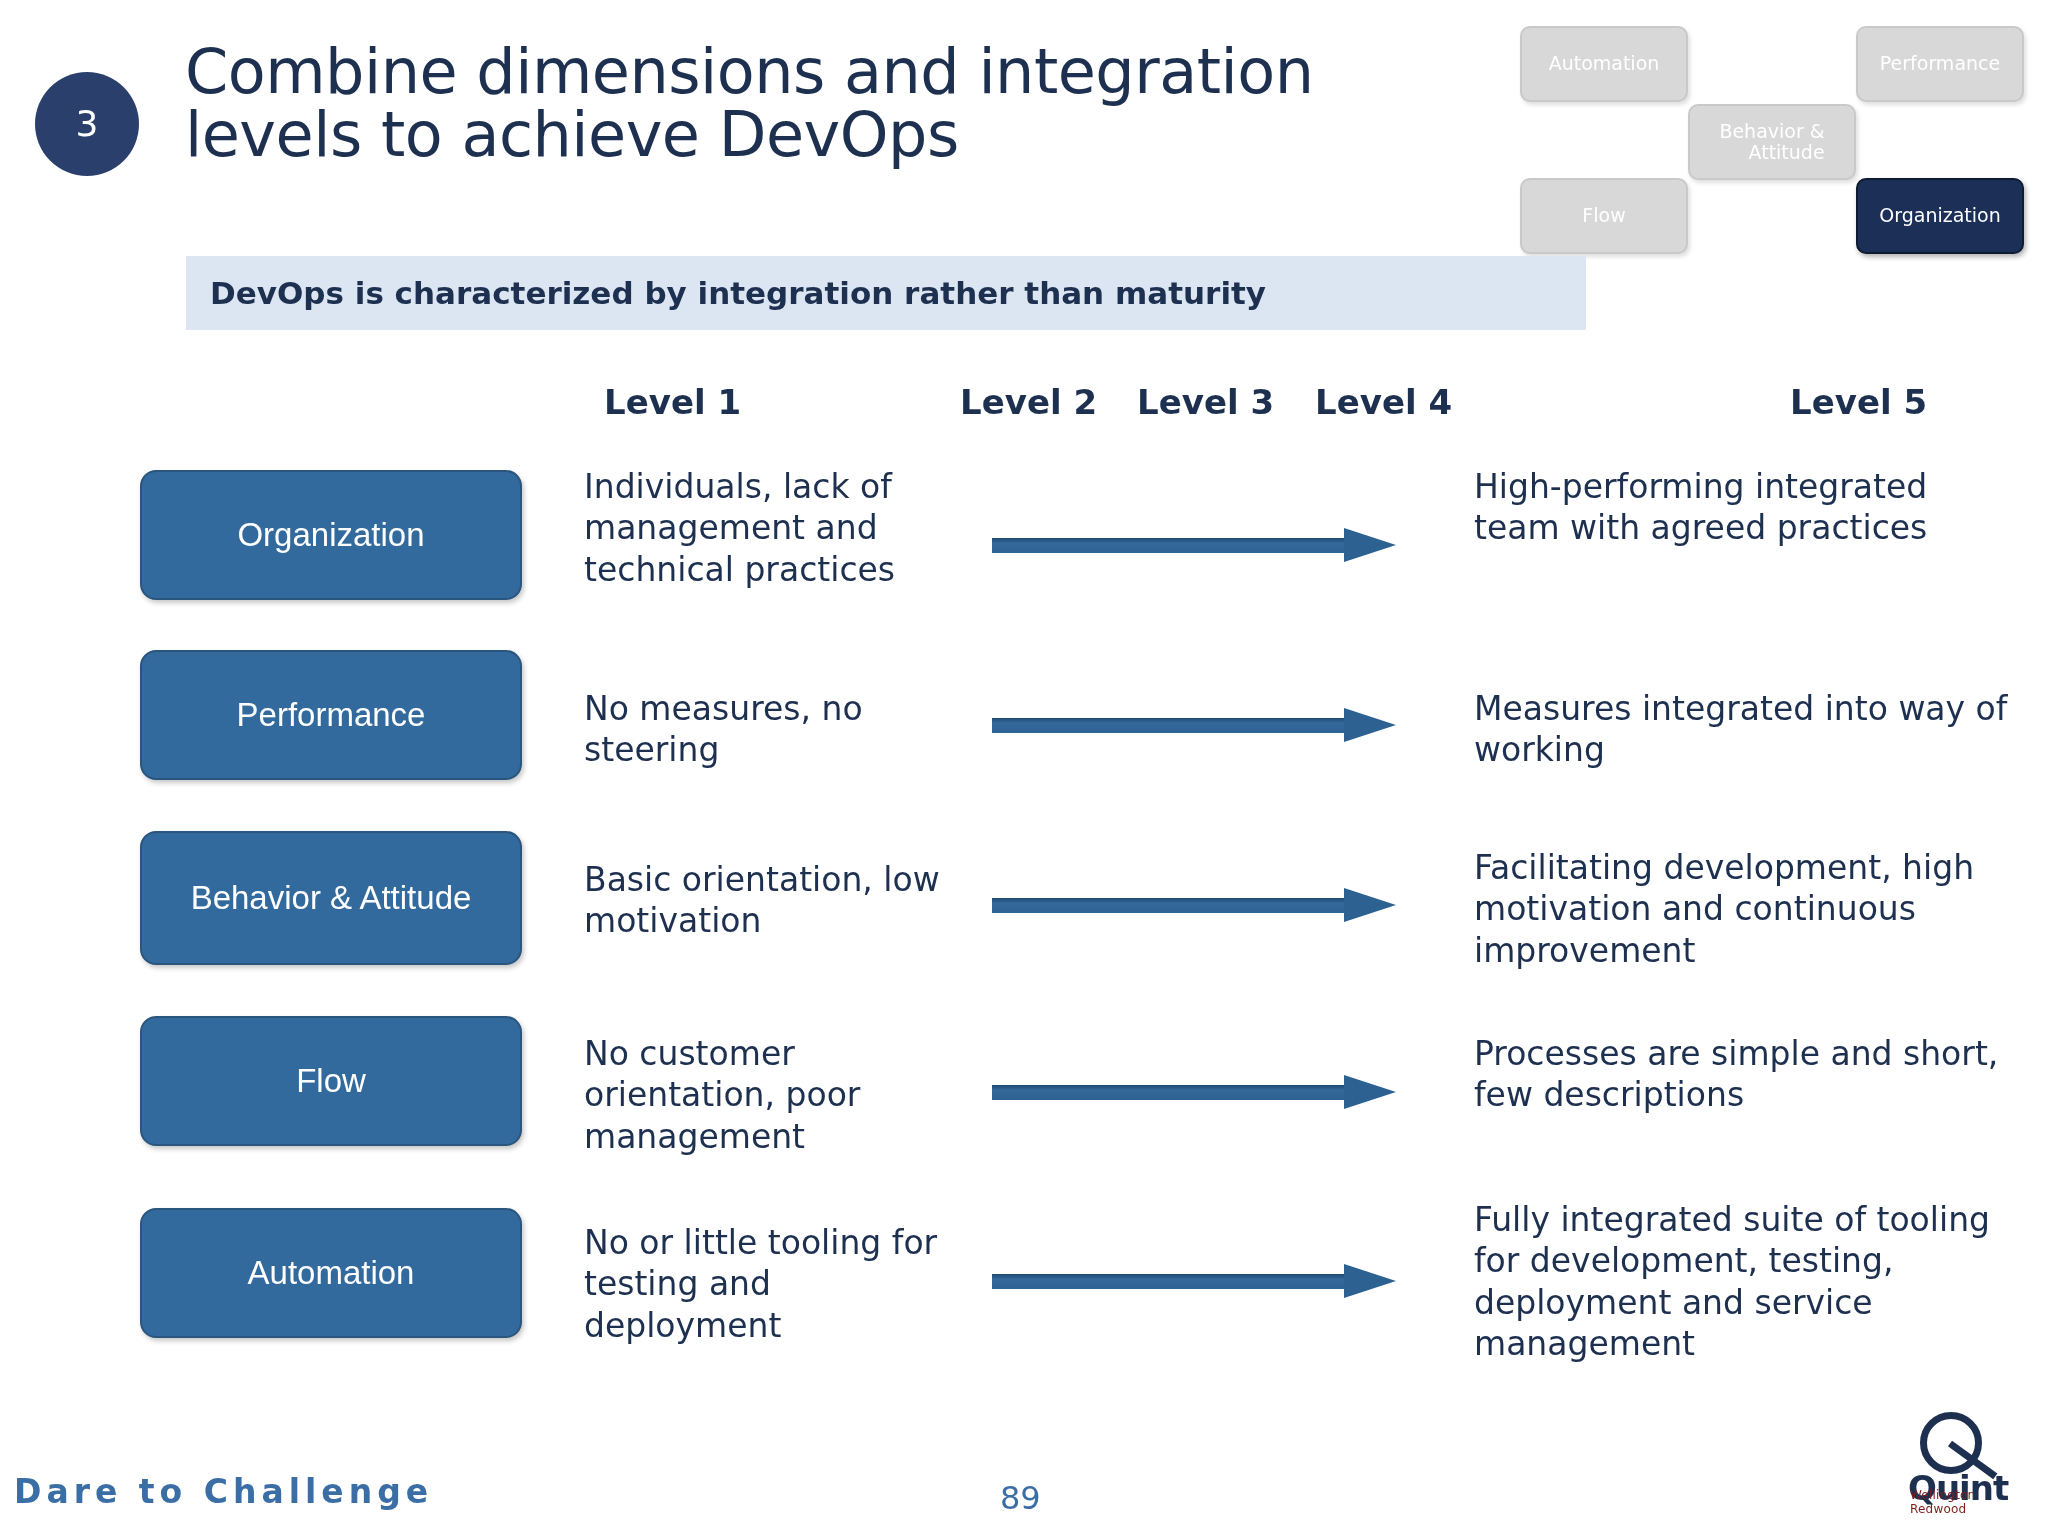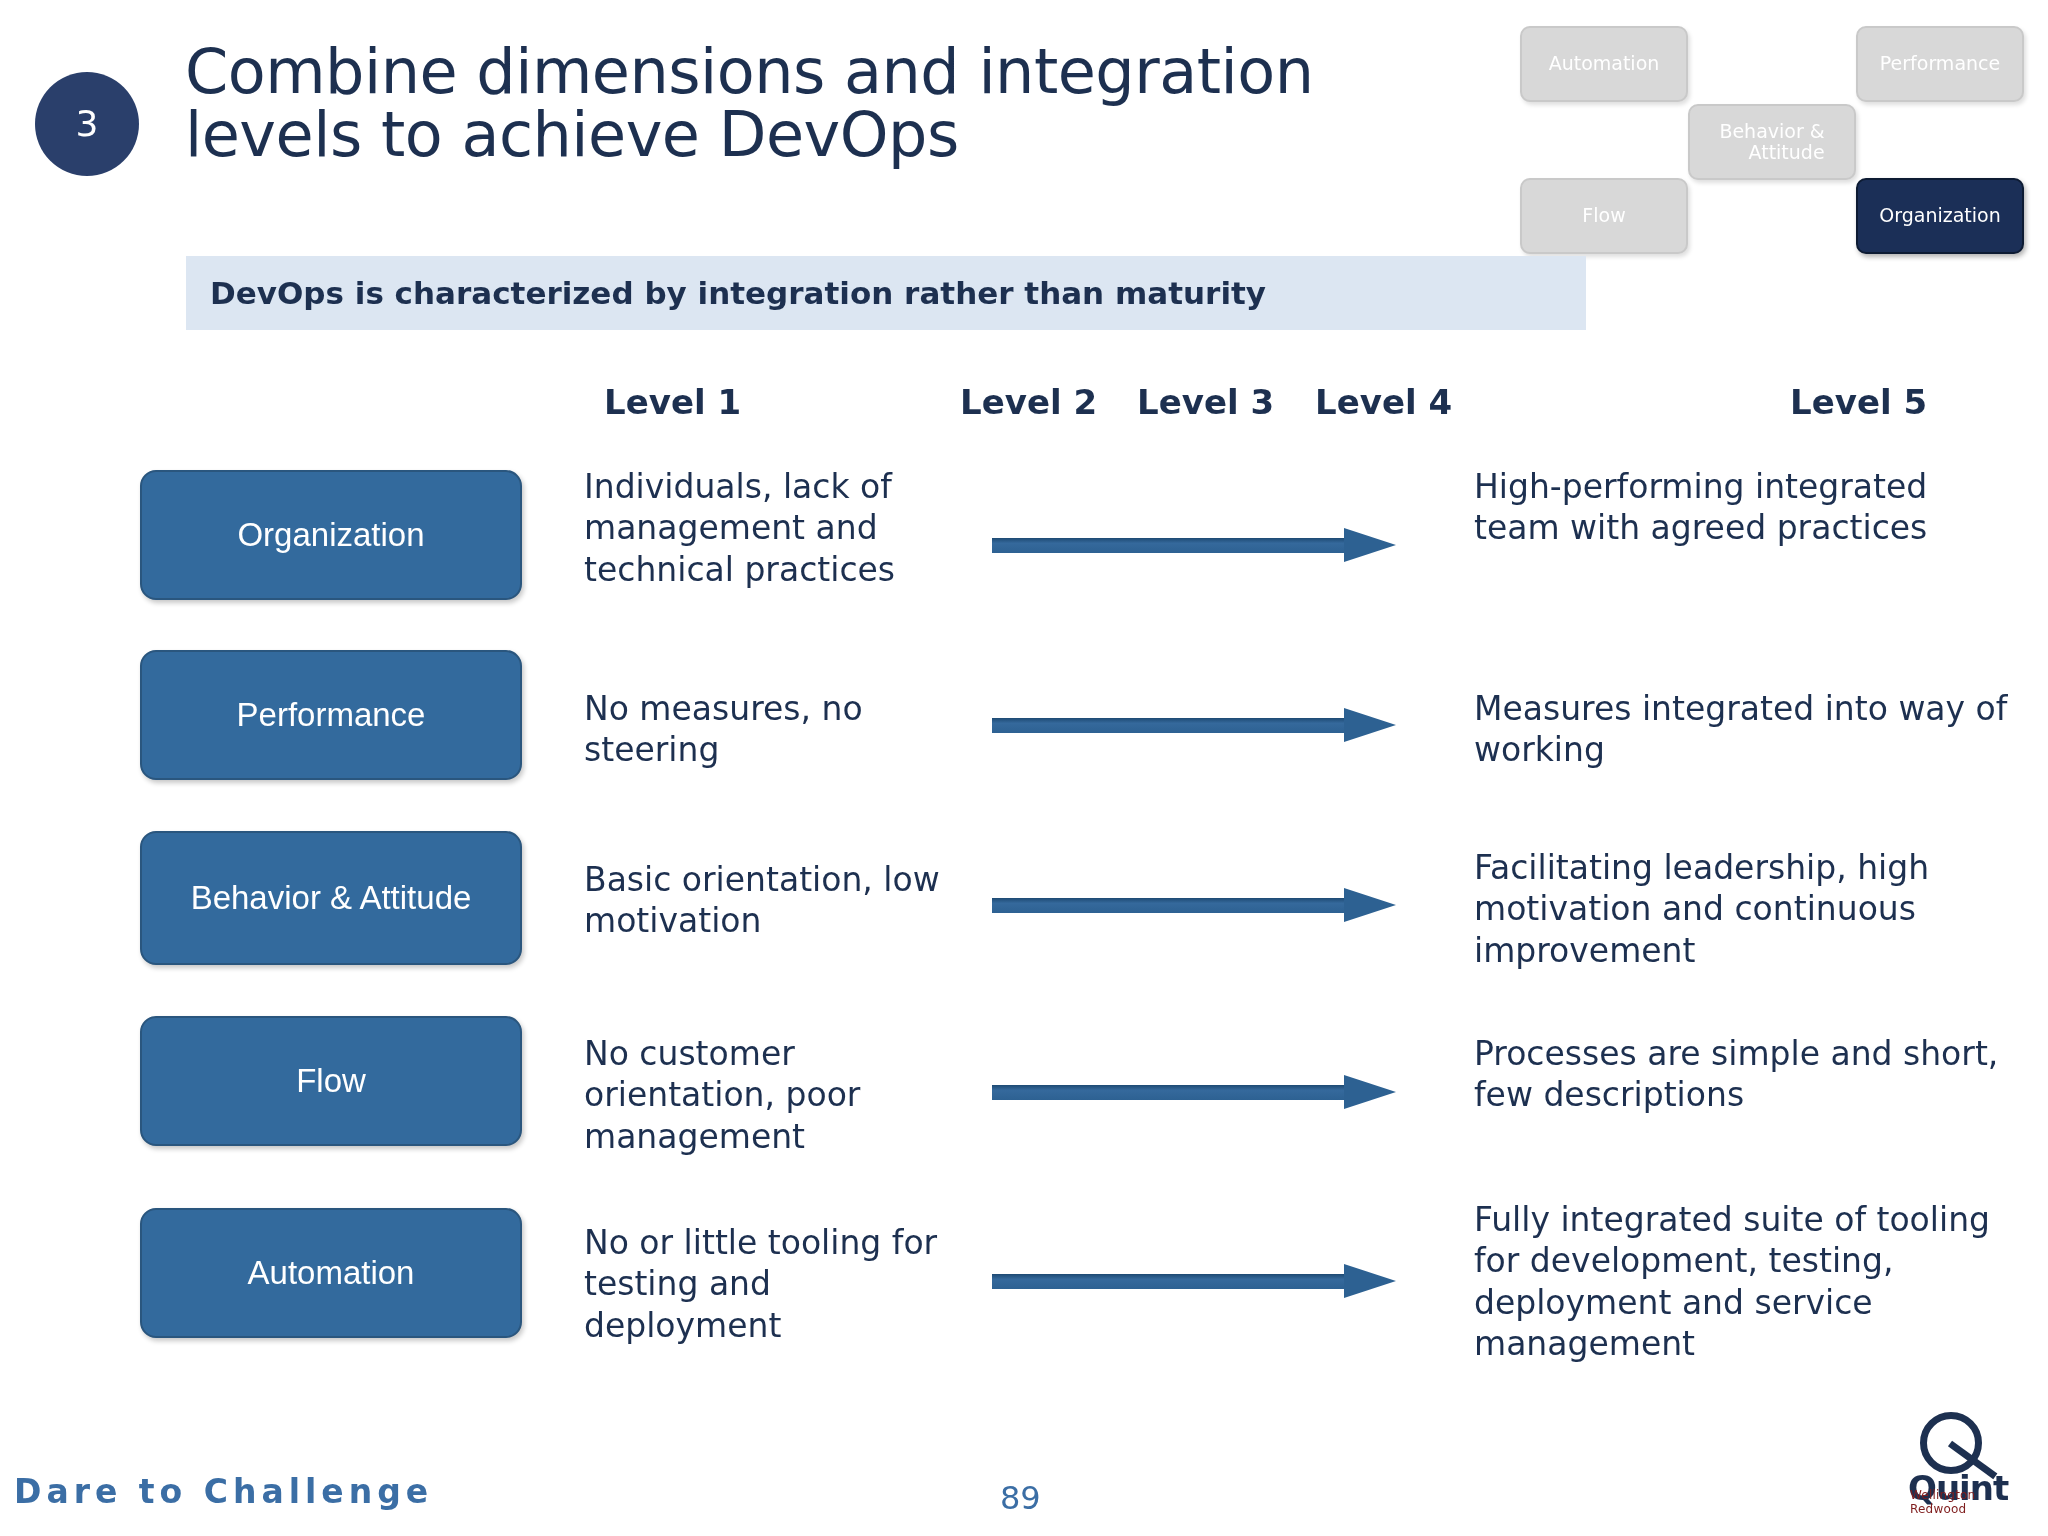--- a/index.html
+++ b/index.html
@@ -318,21 +318,21 @@
   <div class="level5-text" style="top:688px;">Measures integrated into way of working</div>
 
   <div class="dim-box" style="top:831px;height:134px;">
     <span>Behavior &amp; Attitude</span>
   </div>
   <div class="level1-text" style="top:859px;">Basic orientation, low motivation</div>
   <div class="arrow" style="top:888px;">
     <div class="shaft"></div>
     <div class="head"></div>
   </div>
-  <div class="level5-text" style="top:847px;">Facilitating leadership, high motivation and continuous improvement</div>
+  <div class="level5-text" style="top:847px;">Facilitating development, high motivation and continuous improvement</div>
 
   <div class="dim-box" style="top:1016px;height:130px;">
     <span>Flow</span>
   </div>
   <div class="level1-text" style="top:1033px;">No customer orientation, poor management</div>
   <div class="arrow" style="top:1075px;">
     <div class="shaft"></div>
     <div class="head"></div>
   </div>
   <div class="level5-text" style="top:1033px;">Processes are simple and short, few descriptions</div>

